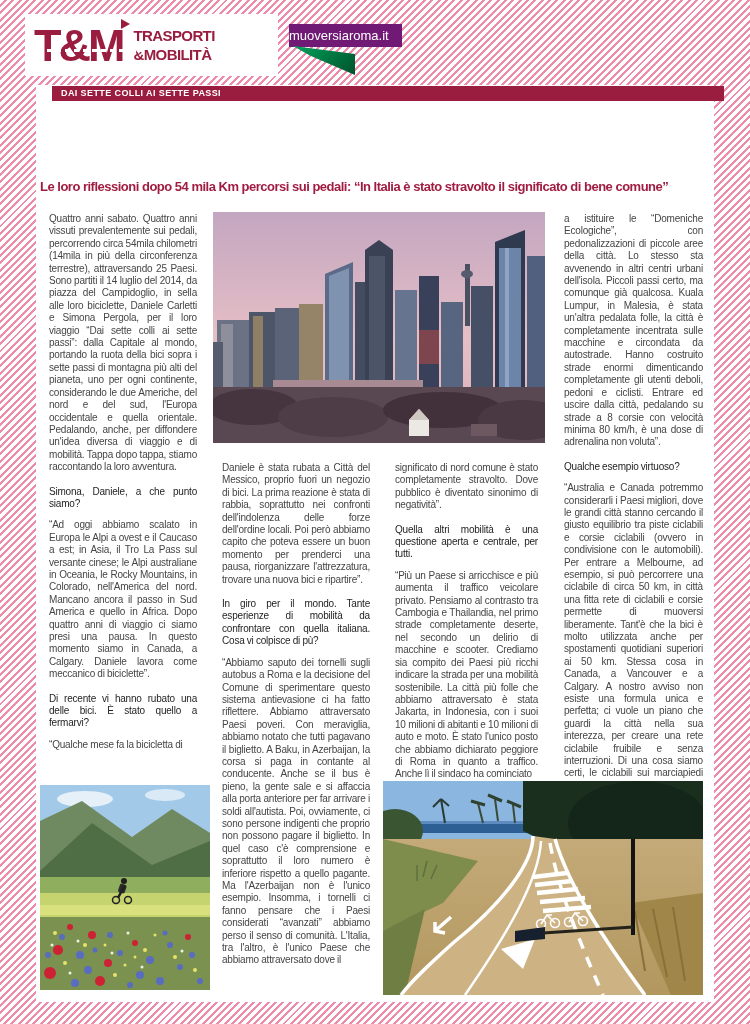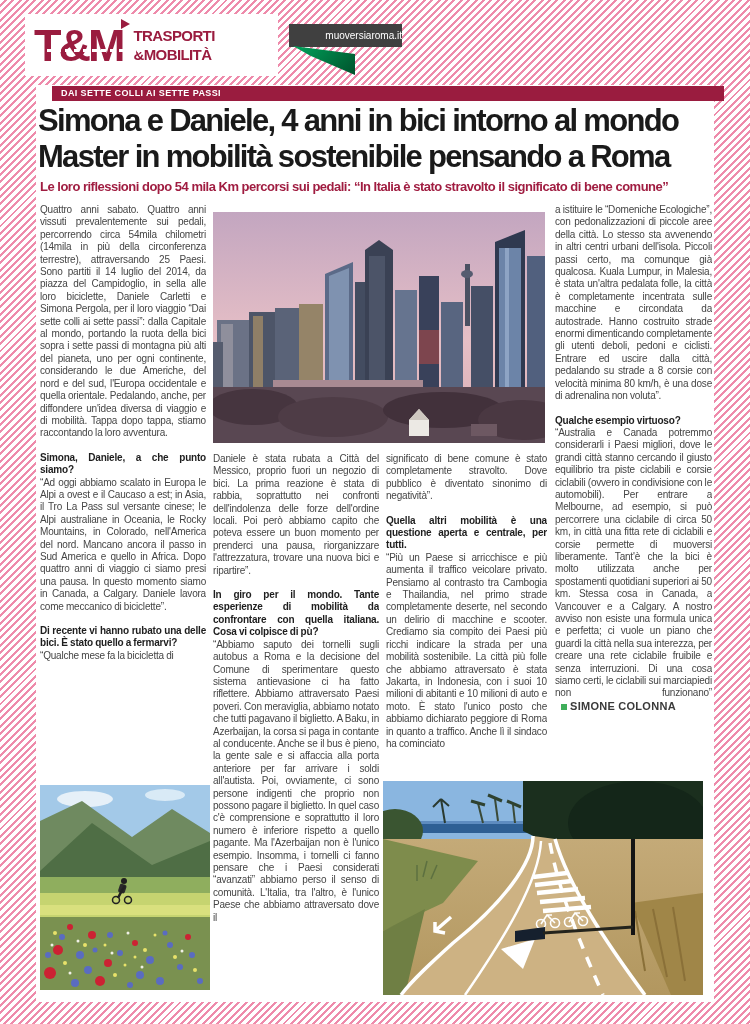--- a/index.html
+++ b/index.html
@@ -18,43 +18,43 @@
   .logo-box{ position:absolute; left:25px; top:14px; width:253px; height:62px; background:#fff;
              display:flex; align-items:center; padding-left:9px; }
   .logo-tm{ position:relative; font-size:45px; font-weight:bold; color:#9a1c3f;
             letter-spacing:-3px; line-height:1; padding-right:4px; }
   .logo-dash{ position:absolute; left:4px; top:26px; width:104px; height:3px;
               background:repeating-linear-gradient(90deg,#fff 0 5px,transparent 5px 9px); }
   .logo-arrow{ position:absolute; right:-4px; top:-4px; width:0; height:0;
                border-left:9px solid #9a1c3f; border-top:5px solid transparent; border-bottom:5px solid transparent; }
   .logo-sub{ color:#9a1c3f; font-weight:bold; font-size:15px; line-height:19px;
              letter-spacing:-0.6px; margin-left:7px; }
-  .site-banner{ position:absolute; left:289px; top:24px; width:113px; height:23px; background:#404040;
-                color:#fff; font-size:10px; text-align:right; line-height:23px; }
+  .site-banner{ position:absolute; left:289px; top:24px; width:113px; height:23px; background:#701a75;
+                color:#fff; font-size:13px; text-align:left; line-height:23px; }
   .ribbon{ position:absolute; left:293px; top:46px; width:62px; height:29px;
            background:linear-gradient(135deg,#00a45c,#00512b);
            clip-path:polygon(0 0,100% 28%,100% 100%,28% 34%); }
 
   
   .kicker-bar{ position:absolute; left:52px; top:86px; width:672px; height:15px; background:#9a1c3f;
                color:#fff; font-size:9px; font-weight:bold; letter-spacing:0.4px; line-height:15px; padding-left:9px; }
   .headline{ position:absolute; left:38px; top:103px; width:678px; color:#1a1a1a;
              font-weight:bold; font-size:31px; line-height:35.5px; letter-spacing:-1.7px; }
   .standfirst{ position:absolute; left:40px; top:179px; width:674px; color:#a01d41;
                font-weight:bold; font-size:13px; letter-spacing:-0.5px; }
 
   
   .col{ position:absolute; text-align:justify; font-size:10px; line-height:12.4px;
         letter-spacing:-0.2px; word-spacing:-0.3px; color:#454545; overflow:hidden; hyphens:auto; }
   #col1{ left:40px;  top:204px; width:166px; height:579px; }
   #col2{ left:213px; top:453px; width:166px; height:549px; }
   #col3{ left:386px; top:453px; width:161px; height:330px; }
   #col4{ left:555px; top:204px; width:157px; height:601px; }
-  .col p{ margin:0; }
-  .col p.q{ font-weight:bold; color:#1e1e1e; margin-top:12px; }
+  .col p{ margin:9px; }
+  .col p.q{ font-weight:normal; color:#1e1e1e; margin-top:12px; }
   .col p.q + p{ margin-top:0; }
 
   .byline{ font-size:11px; font-weight:bold; color:#3a3a3a; letter-spacing:0.3px; white-space:nowrap; }
   .byline-square{ display:inline-block; width:6px; height:6px; background:#3fae5a; margin:0 3px -0.5px 6px; }
 
   
   .photo{ position:absolute; overflow:hidden; background:#ccc; }
   .photo svg{ display:block; width:100%; height:100%; }
   #photo-city   { left:213px; top:212px; width:332px; height:231px; }
   #photo-flowers{ left:40px;  top:785px; width:170px; height:205px; }
@@ -75,40 +75,36 @@
     </div>
     <div class="logo-sub">
       <div>TRASPORTI</div>
       <div>&amp;MOBILITÀ</div>
     </div>
   </div>
   <div class="site-banner">muoversiaroma.it</div>
   <div class="ribbon"></div>
 
   <div class="kicker-bar">DAI SETTE COLLI AI SETTE PASSI</div>
-  <div class="headline">
-    <div>Simona e Daniele, 4 anni in bici intorno al mondo</div>
-    <div>Master in mobilità sostenibile pensando a Roma</div>
-  </div>
   <div class="standfirst">Le loro riflessioni dopo 54 mila Km percorsi sui pedali: “In Italia è stato stravolto il significato di bene comune”</div>
 
   <div class="col" id="col1">
       <p>Quattro anni sabato. Quattro anni vissuti prevalentemente sui pedali, percorrendo circa 54mila chilometri (14mila in più della circonferenza terrestre), attraversando 25 Paesi. Sono partiti il 14 luglio del 2014, da piazza del Campidoglio, in sella alle loro biciclette, Daniele Carletti e Simona Pergola, per il loro viaggio “Dai sette colli ai sette passi”: dalla Capitale al mondo, portando la ruota della bici sopra i sette passi di montagna più alti del pianeta, uno per ogni continente, considerando le due Americhe, del nord e del sud, l'Europa occidentale e quella orientale. Pedalando, anche, per diffondere un'idea diversa di viaggio e di mobilità. Tappa dopo tappa, stiamo raccontando la loro avventura.</p>
       <p class="q">Simona, Daniele, a che punto siamo?</p>
       <p>“Ad oggi abbiamo scalato in Europa le Alpi a ovest e il Caucaso a est; in Asia, il Tro La Pass sul versante cinese; le Alpi australiane in Oceania, le Rocky Mountains, in Colorado, nell'America del nord. Mancano ancora il passo in Sud America e quello in Africa. Dopo quattro anni di viaggio ci siamo presi una pausa. In questo momento siamo in Canada, a Calgary. Daniele lavora come meccanico di biciclette”.</p>
       <p class="q">Di recente vi hanno rubato una delle bici. È stato quello a fermarvi?</p>
       <p>“Qualche mese fa la bicicletta di</p>
     </div>
   <div class="col" id="col2">
       <p>Daniele è stata rubata a Città del Messico, proprio fuori un negozio di bici. La prima reazione è stata di rabbia, soprattutto nei confronti dell'indolenza delle forze dell'ordine locali. Poi però abbiamo capito che poteva essere un buon momento per prenderci una pausa, riorganizzare l'attrezzatura, trovare una nuova bici e ripartire”.</p>
       <p class="q">In giro per il mondo. Tante esperienze di mobilità da confrontare con quella italiana. Cosa vi colpisce di pù?</p>
       <p>“Abbiamo saputo dei tornelli sugli autobus a Roma e la decisione del Comune di sperimentare questo sistema antievasione ci ha fatto riflettere. Abbiamo attraversato Paesi poveri. Con meraviglia, abbiamo notato che tutti pagavano il biglietto. A Baku, in Azerbaijan, la corsa si paga in contante al conducente. Anche se il bus è pieno, la gente sale e si affaccia alla porta anteriore per far arrivare i soldi all'autista. Poi, ovviamente, ci sono persone indigenti che proprio non possono pagare il biglietto. In quel caso c'è comprensione e soprattutto il loro numero è inferiore rispetto a quello pagante. Ma l'Azerbaijan non è l'unico esempio. Insomma, i tornelli ci fanno pensare che i Paesi considerati “avanzati” abbiamo perso il senso di comunità. L'Italia, tra l'altro, è l'unico Paese che abbiamo attraversato dove il</p>
     </div>
   <div class="col" id="col3">
-      <p>significato di bene comune è stato completamente stravolto. Dove pubblico è diventato sinonimo di negatività”.</p>
+      <p>significato di nord comune è stato completamente stravolto. Dove pubblico è diventato sinonimo di negatività”.</p>
       <p class="q">Quella altri mobilità è una questione aperta e centrale, per tutti.</p>
       <p>“Più un Paese si arricchisce e più aumenta il traffico veicolare privato. Pensiamo al contrasto tra Cambogia e Thailandia, nel primo strade completamente deserte, nel secondo un delirio di macchine e scooter. Crediamo sia compito dei Paesi più ricchi indicare la strada per una mobilità sostenibile. La città più folle che abbiamo attraversato è stata Jakarta, in Indonesia, con i suoi 10 milioni di abitanti e 10 milioni di auto e moto. È stato l'unico posto che abbiamo dichiarato peggiore di Roma in quanto a traffico. Anche lì il sindaco ha cominciato</p>
     </div>
   <div class="col" id="col4">
       <p>a istituire le “Domeniche Ecologiche”, con pedonalizzazioni di piccole aree della città. Lo stesso sta avvenendo in altri centri urbani dell'isola. Piccoli passi certo, ma comunque già qualcosa. Kuala Lumpur, in Malesia, è stata un'altra pedalata folle, la città è completamente incentrata sulle macchine e circondata da autostrade. Hanno costruito strade enormi dimenticando completamente gli utenti deboli, pedoni e ciclisti. Entrare ed uscire dalla città, pedalando su strade a 8 corsie con velocità minima 80 km/h, è una dose di adrenalina non voluta”.</p>
       <p class="q">Qualche esempio virtuoso?</p>
       <p>“Australia e Canada potremmo considerarli i Paesi migliori, dove le grandi città stanno cercando il giusto equilibrio tra piste ciclabili e corsie ciclabili (ovvero in condivisione con le automobili). Per entrare a Melbourne, ad esempio, si può percorrere una ciclabile di circa 50 km, in città una fitta rete di ciclabili e corsie permette di muoversi liberamente. Tant'è che la bici è molto utilizzata anche per spostamenti quotidiani superiori ai 50 km. Stessa cosa in Canada, a Vancouver e a Calgary. A nostro avviso non esiste una formula unica e perfetta; ci vuole un piano che guardi la città nella sua interezza, per creare una rete ciclabile fruibile e senza interruzioni. Di una cosa siamo certi, le ciclabili sui marciapiedi non funzionano”<span class="byline"><span class="byline-square"></span>SIMONE COLONNA</span></p>
     </div>
 
   <div class="photo" id="photo-city">

